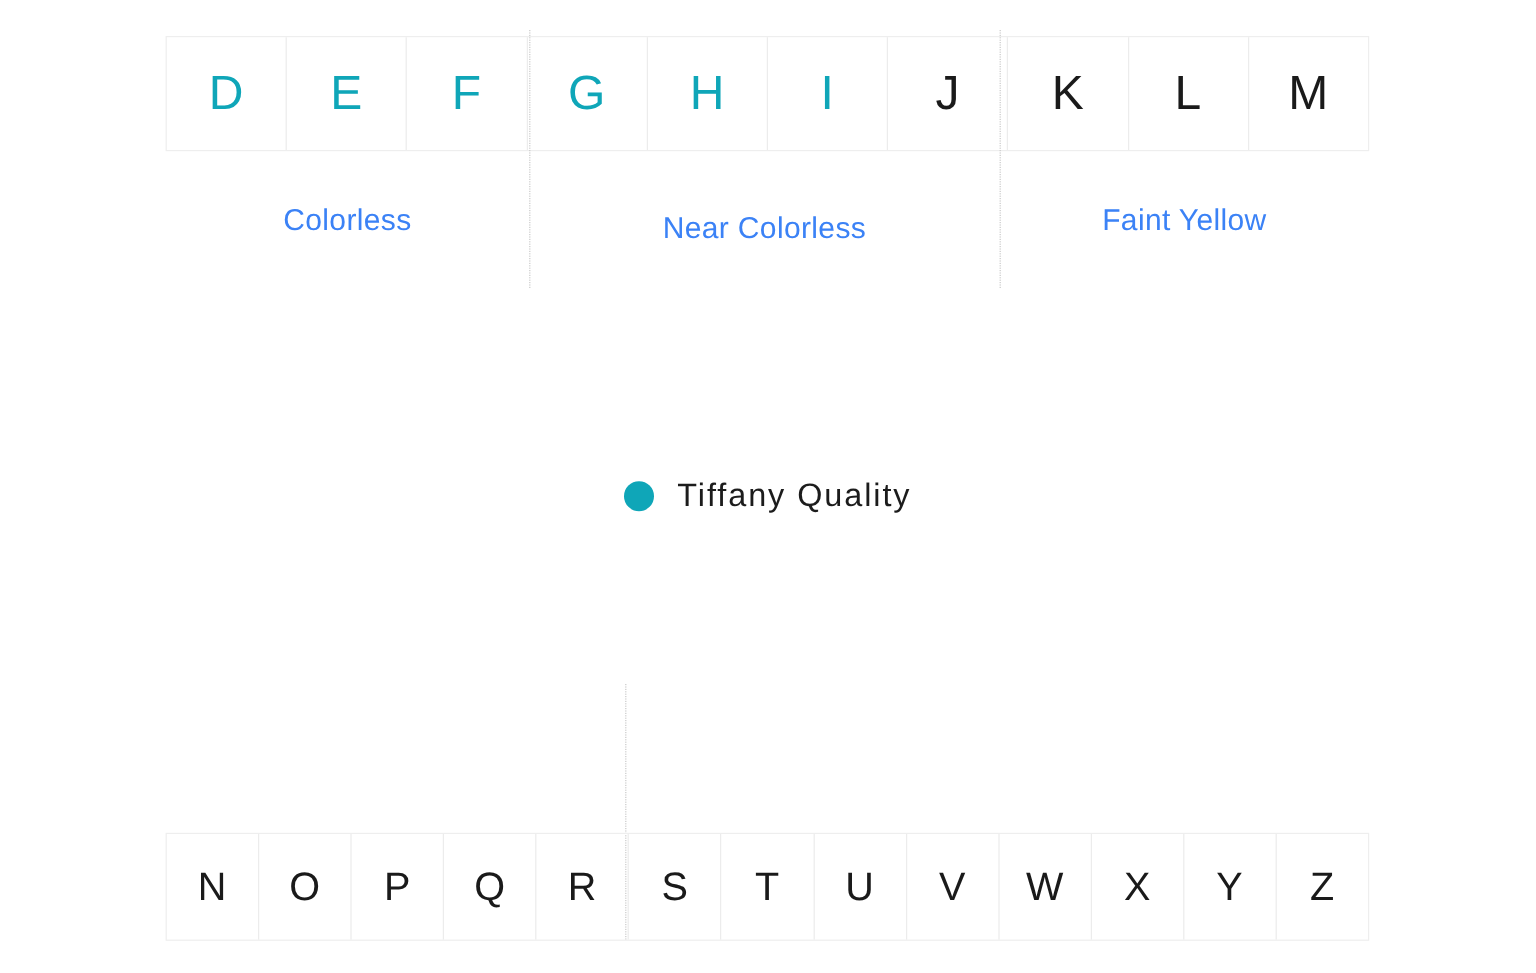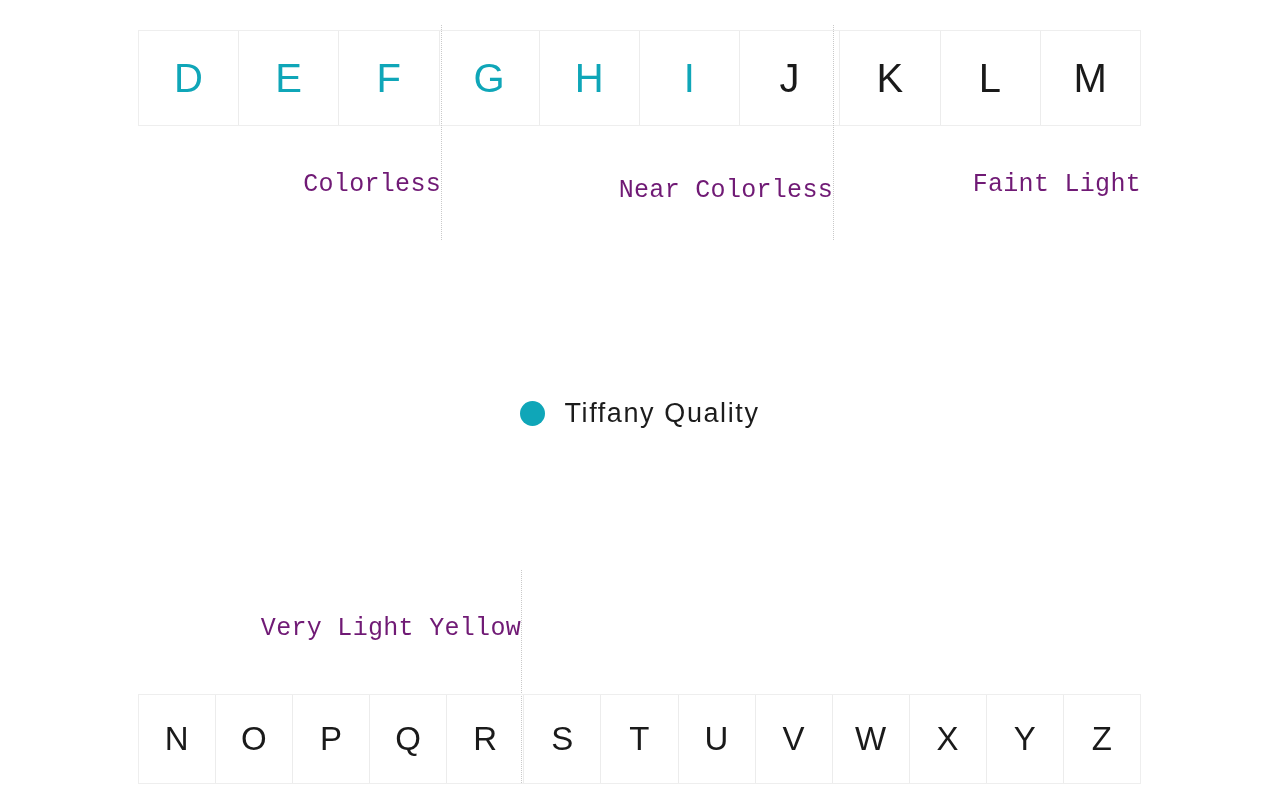--- a/index.html
+++ b/index.html
@@ -72,27 +72,26 @@
   
   .section-divider {
     position: absolute;
     width: 0;
     border-left: 1px dotted #c9c9c9;
   }
 
   
   .section-label {
     position: absolute;
-    text-align: right;
+    text-align: center;
     font-size: 25px;
     font-weight: 300;
-    color: #701a75;
+    color: #3b82f6;
     letter-spacing: 0.3px;
     white-space: nowrap;
-    font-family: Liberation Mono, monospace;
   }
 
   
   .legend {
     position: absolute;
     left: 0;
     width: 1280px;
     top: 385px;
     display: flex;
     align-items: center;
@@ -131,30 +130,29 @@
       <div class="grade-cell">K</div>
       <div class="grade-cell">L</div>
       <div class="grade-cell">M</div>
     </div>
 
   <div class="section-divider" style="left:441px; top:25px; height:215px;"></div>
   <div class="section-divider" style="left:833px; top:25px; height:215px;"></div>
 
   <div class="section-label" style="left:138px; top:170px; width:303px;">Colorless</div>
   <div class="section-label" style="left:441px; top:176px; width:392px;">Near Colorless</div>
-  <div class="section-label" style="left:833px; top:170px; width:308px;">Faint Light</div>
+  <div class="section-label" style="left:833px; top:170px; width:308px;">Faint Yellow</div>
 
   <div class="legend">
     <span class="legend-dot"></span>
     <span class="legend-label">Tiffany Quality</span>
   </div>
 
   <div class="section-divider" style="left:521px; top:570px; height:213px;"></div>
 
-  <div class="section-label" style="left:138px; top:614px; width:383px;">Very Light Yellow</div>
 
   <div class="scale-grid bottom">
       <div class="grade-cell">N</div>
       <div class="grade-cell">O</div>
       <div class="grade-cell">P</div>
       <div class="grade-cell">Q</div>
       <div class="grade-cell">R</div>
       <div class="grade-cell">S</div>
       <div class="grade-cell">T</div>
       <div class="grade-cell">U</div>

